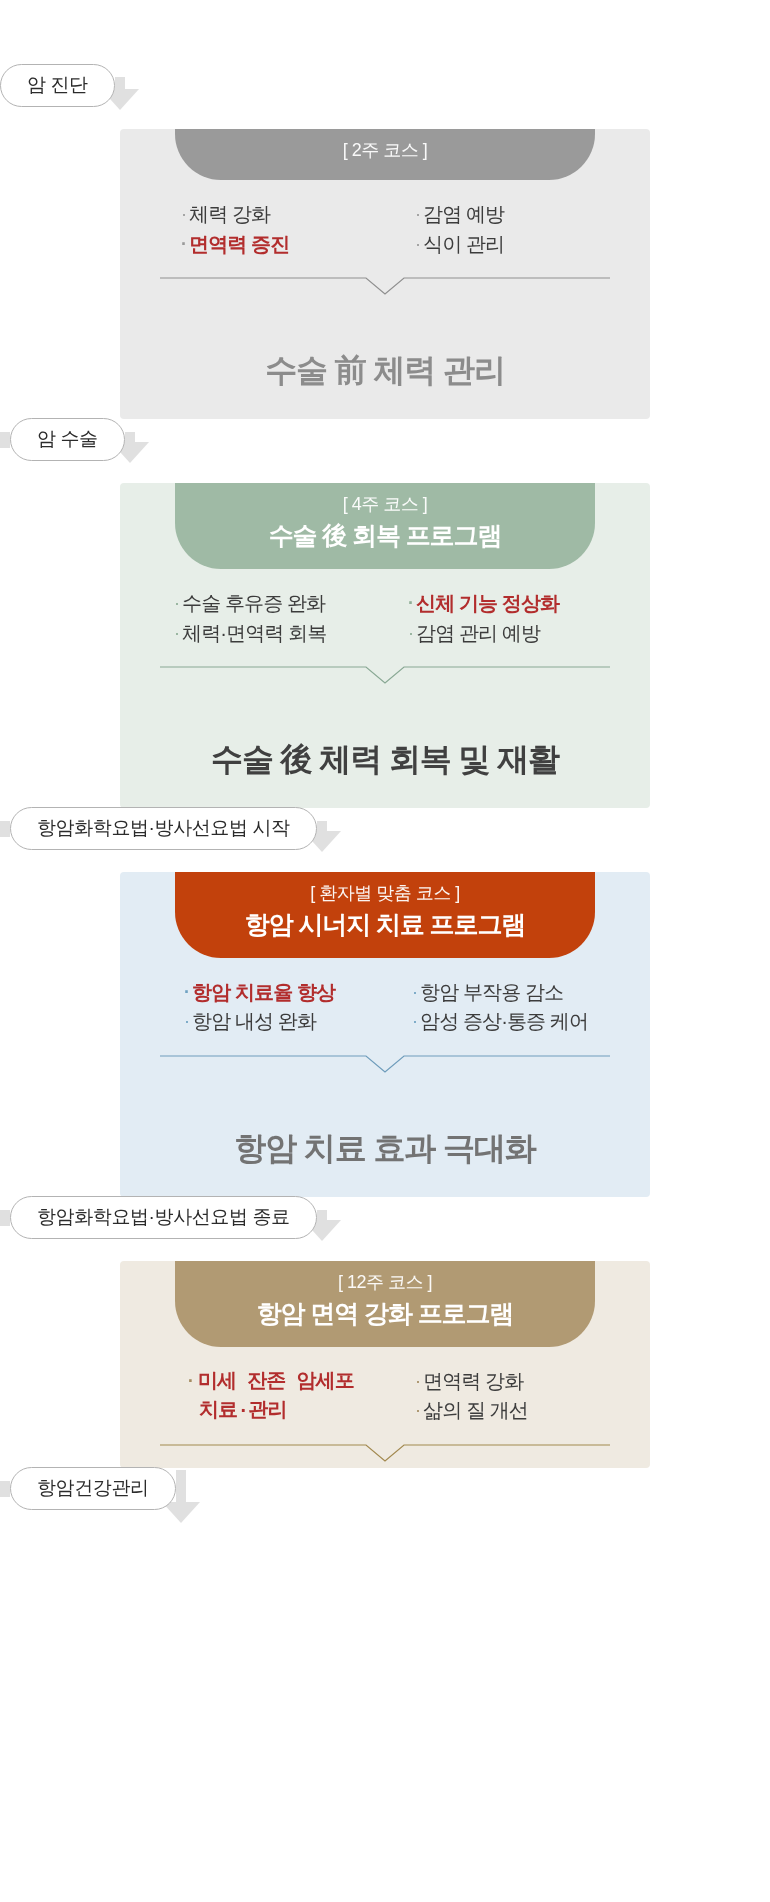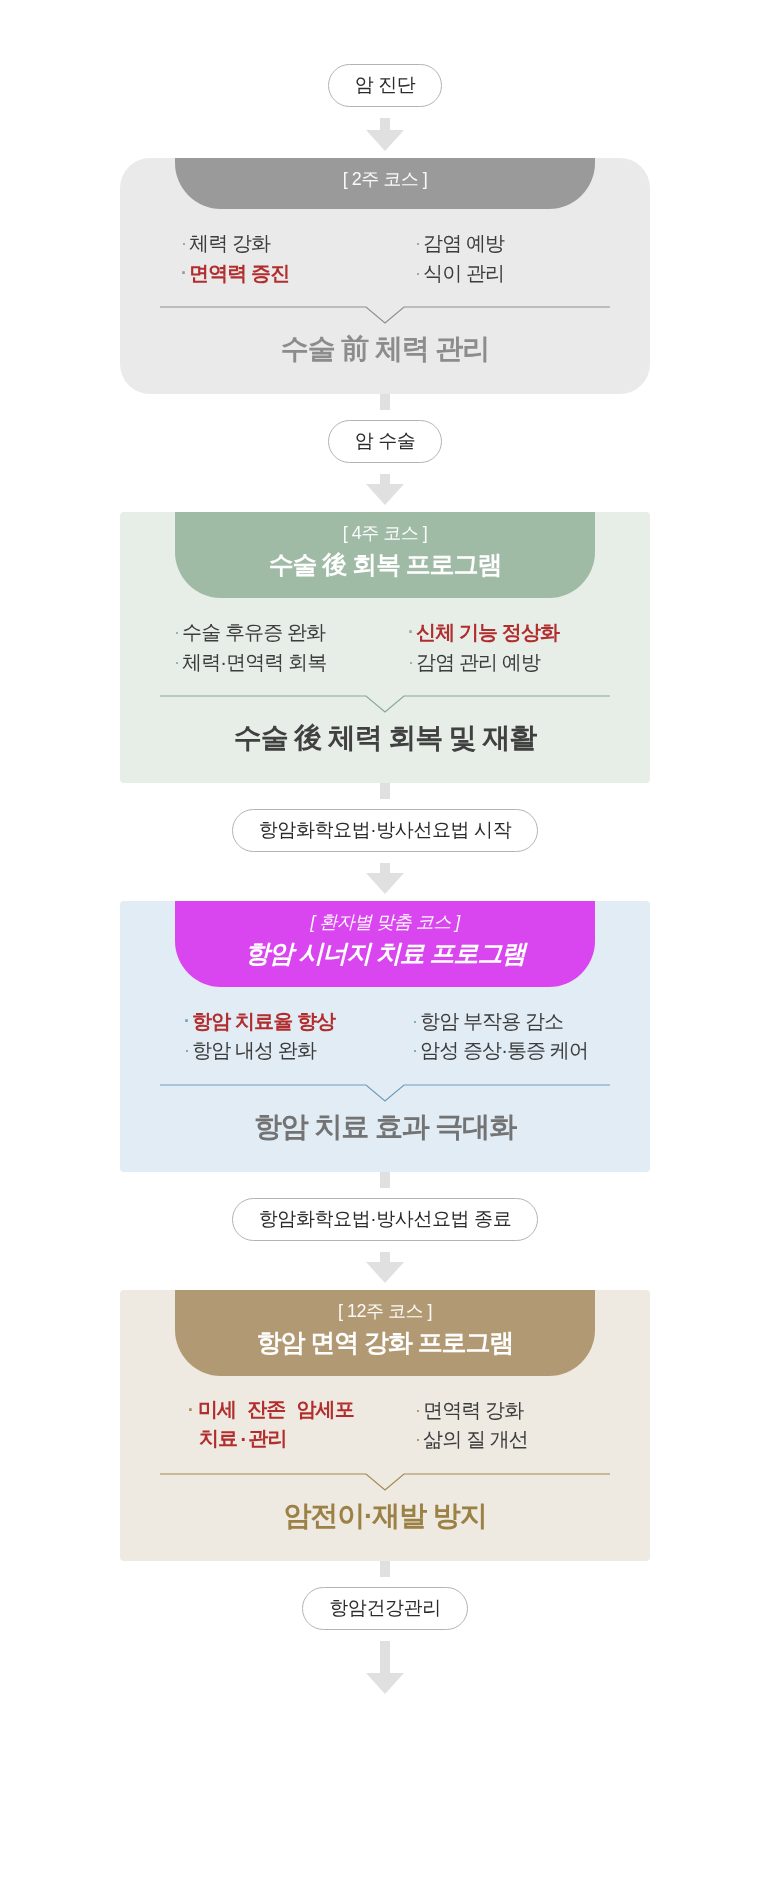--- a/index.html
+++ b/index.html
@@ -14,24 +14,23 @@
     width:770px;
     min-height:1902px;
     overflow:hidden;
   }
 
   
   .conn{
     position:relative;
     width:100%;
     display:flex;
-    flex-direction:column;
+    flex-direction:row;
     align-items:center;
     justify-content:flex-start;
-    gap:11px;
   }
   .conn .stem{
     width:10px;
     background:#e0e0e0;
   }
   .pill{
     position:relative;
     z-index:3;
     background:#ffffff;
     border:1px solid #b3b3b3;
@@ -127,38 +126,39 @@
   .divider{
     position:relative;
     width:450px;
     height:22px;
     margin:10px auto 0;
   }
   .divider svg{ display:block; width:450px; height:22px; }
 
   .foot{
     text-align:center;
-    font-size:28px;
+    font-size:32px;
     font-weight:bold;
     letter-spacing:-1.1px;
     padding:4px 0 22px;
+    margin-top:48px;
   }
 
   
-  .c-gray  { background:#eaeaea;border-radius:30px; }
+  .c-gray  { background:#eaeaea; }
   .c-gray  .head{ background:#9a9a9a; }
   .c-gray  .foot{ color:#8c8c8c; }
 
   .c-green { background:#e7eee8; }
   .c-green .head{ background:#9fbaa5; }
   .c-green .foot{ color:#404040; }
   .c-green .bitem .dot{ color:#8fae97; }
 
   .c-blue  { background:#e2ecf4; }
-  .c-blue  .head{ background:#d946ef;font-style:italic; }
+  .c-blue  .head{ background:#c2410c; }
   .c-blue  .foot{ color:#737373; }
   .c-blue  .bitem .dot{ color:#6fa2c2; }
 
   .c-tan   { background:#efeae1; }
   .c-tan   .head{ background:#b19a73; }
   .c-tan   .foot{ color:#9c8146; }
   .c-tan   .bitem .dot{ color:#a58d63; }
 
   .c-gray .bitem .dot{ color:#9a9a9a; }
 
@@ -279,21 +279,20 @@
       <div class="bcol" style="padding-left:6px;">
         <div class="bitem"><span class="dot">·</span><span>면역력 강화</span></div>
         <div class="bitem"><span class="dot">·</span><span>삶의 질 개선</span></div>
       </div>
     </div>
     <div class="divider">
       <svg viewBox="0 0 450 22" preserveAspectRatio="none" aria-hidden="true">
         <path d="M0 3 L206 3 L225 19 L244 3 L450 3" fill="none" stroke="#a2894f" stroke-width="1.2"></path>
       </svg>
     </div>
-    <div class="foot">암전이·재발 방지</div>
   </div>
 
   <div class="conn">
     <div class="stem" style="height:16px;"></div>
     <div class="pill" style="margin-top:-1px;">항암건강관리</div>
     <div class="arrow" style="height:38px;"></div>
   </div>
   <div class="spacer" style="height:40px;"></div>
 
 </div>

